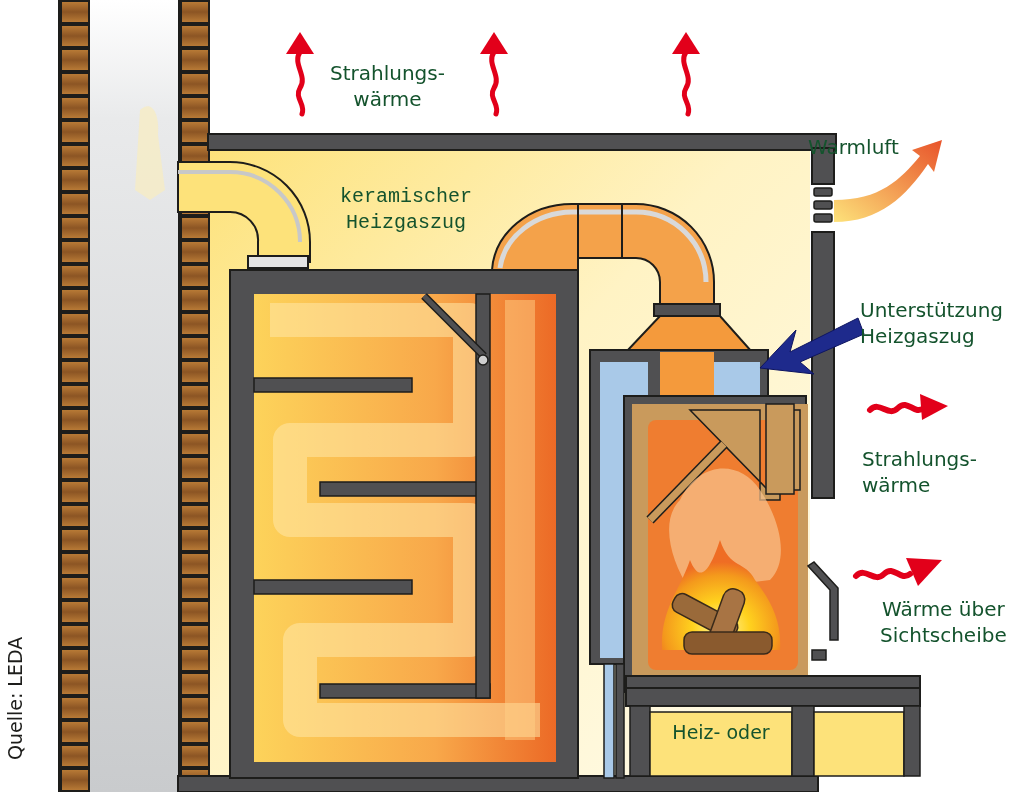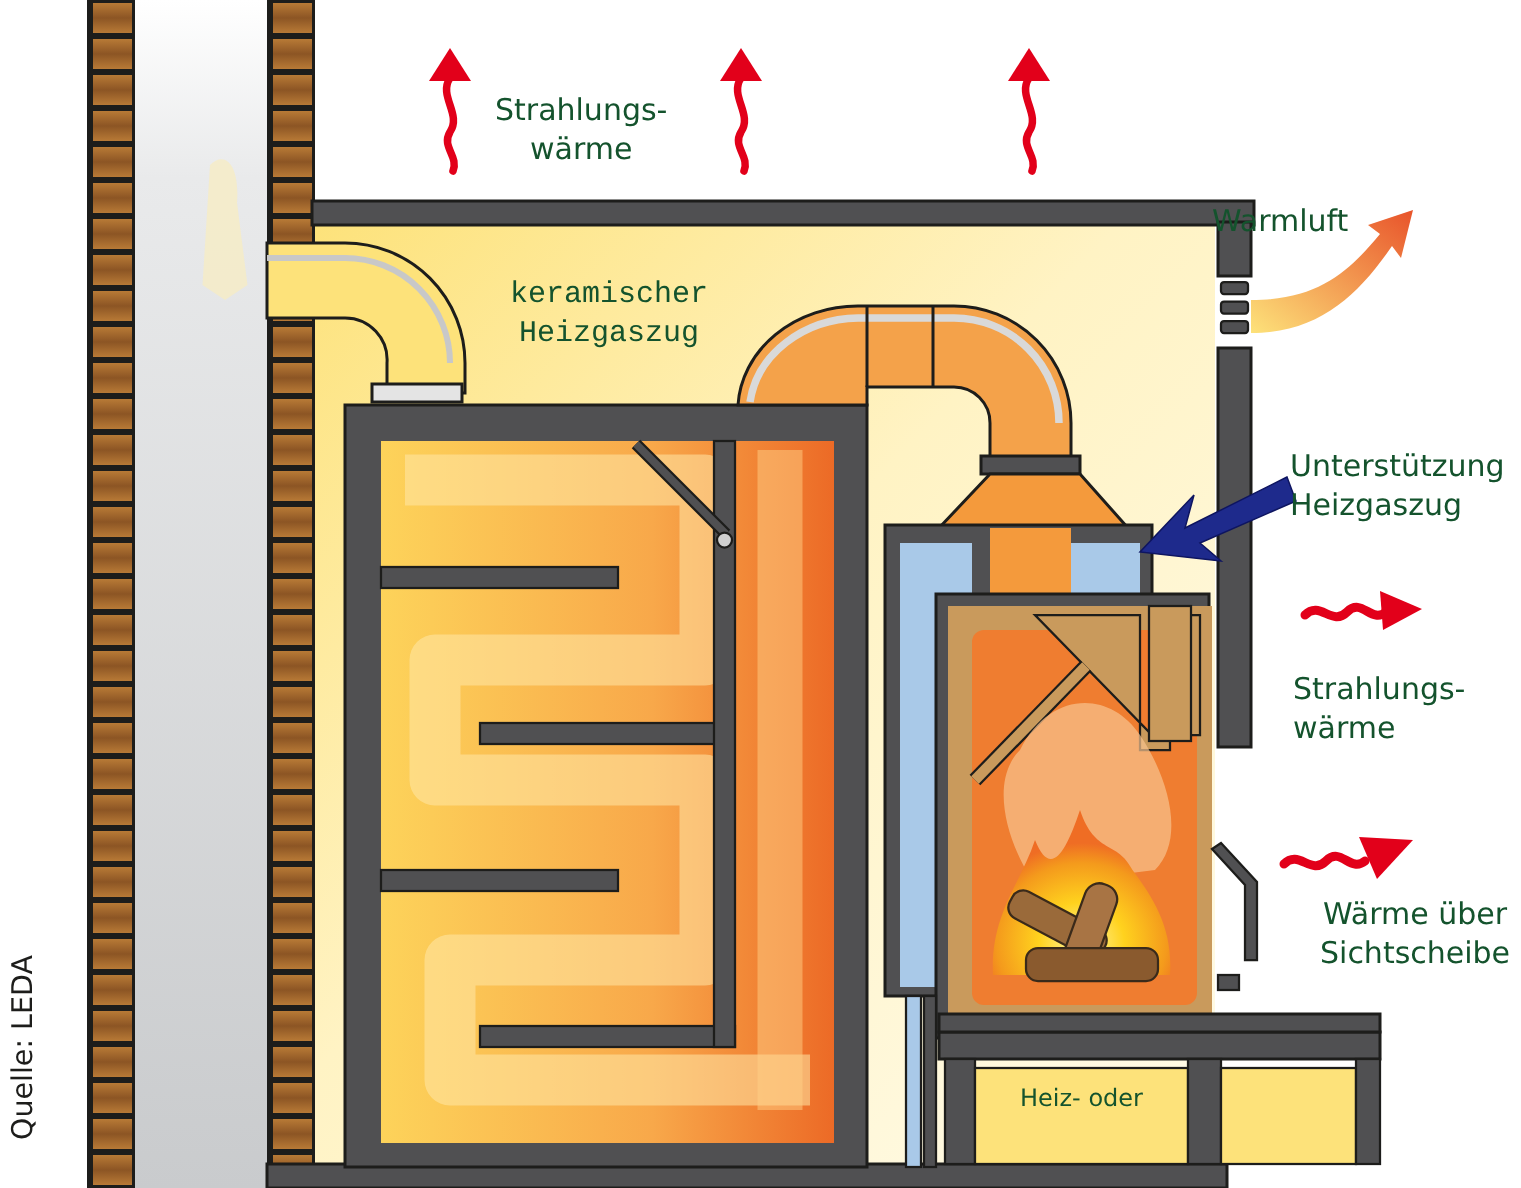--- a/index.html
+++ b/index.html
@@ -181,17 +181,17 @@
     <span>Heizgaszug</span>
   </div>
   <div class="label" style="left:862px; top:446px;">
     <span>Strahlungs-</span>
     <span>wärme</span>
   </div>
   <div class="label center" style="left:880px; top:596px;">
     <span>Wärme über</span>
     <span>Sichtscheibe</span>
   </div>
-  <div class="label center" style="left:654px; top:720px; width:134px; font-size:16px; line-height:24px;">
+  <div class="label center" style="left:654px; top:720px; width:134px; font-size:19px; line-height:24px;">
     <span>Heiz- oder</span>
   </div>
   <div class="source">Quelle: LEDA</div>
 </div>
 
 </body></html>

